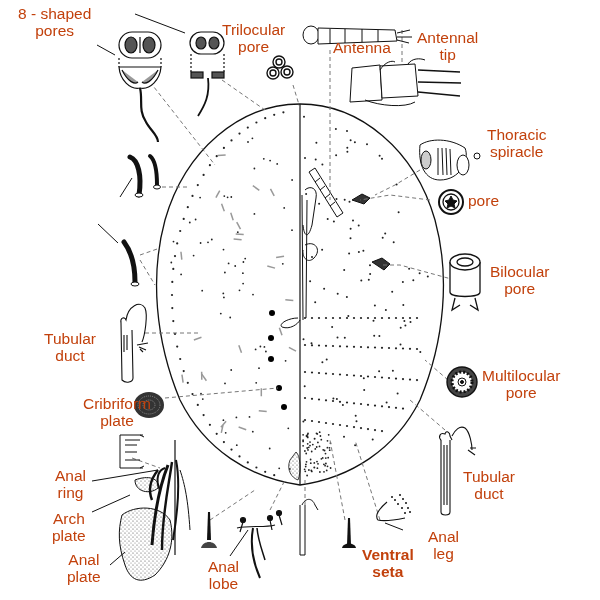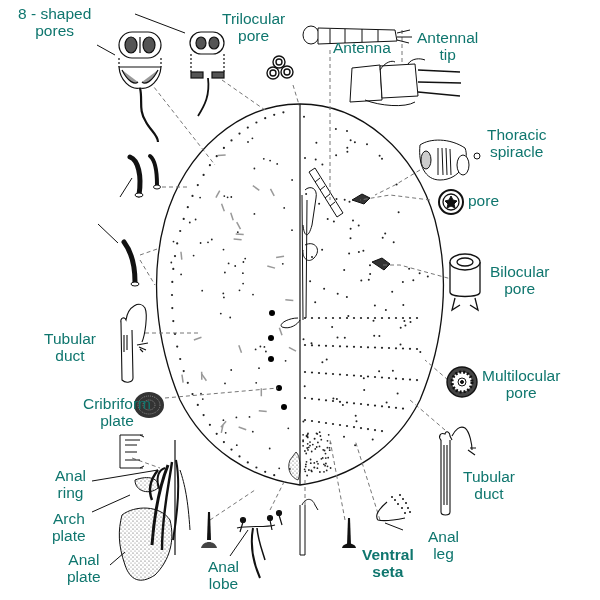--- a/index.html
+++ b/index.html
@@ -1,18 +1,18 @@
 <!DOCTYPE html>
 <html><head>
 <meta charset="utf-8">
 <style>
   html, body { margin:0; padding:0; background:#ffffff; }
   body { width:600px; height:600px; position:relative; overflow:hidden; font-family:"Liberation Sans", sans-serif; }
   #stage { position:absolute; left:0; top:0; width:600px; height:600px; }
-  .lbl { position:absolute; font-size:15.5px; line-height:17px; color:#0f766e; text-align:center; white-space:nowrap; }
+  .lbl { position:absolute; font-size:15.5px; line-height:17px; color:#c2410c; text-align:center; white-space:nowrap; }
   .lbl span { display:block; }
 </style>
 </head>
 <body>
 
 <div id="stage">
 
 <svg width="600" height="600" viewBox="0 0 600 600" style="position:absolute;left:0;top:0">
   <defs>
     <pattern id="stip" width="4" height="4" patternUnits="userSpaceOnUse">
@@ -619,21 +619,21 @@
     <ellipse cx="149" cy="405" rx="15" ry="13" fill="#333"></ellipse>
     <ellipse cx="149" cy="405" rx="11" ry="9" fill="none" stroke="#888" stroke-width="1" stroke-dasharray="1,1"></ellipse>
     <ellipse cx="149" cy="405" rx="6" ry="5" fill="none" stroke="#888" stroke-width="1" stroke-dasharray="1,1"></ellipse>
   </g>
 </svg>
 
 <div class="lbl" style="left:18px;top:5px;">
   <span>8 - shaped</span>
   <span>pores</span>
 </div>
-<div class="lbl" style="left:222px;top:10px;">
+<div class="lbl" style="left:222px;top:21px;">
   <span>Trilocular</span>
   <span>pore</span>
 </div>
 <div class="lbl" style="left:333px;top:2px;margin-top:37px;">
   <span>Antenna</span>
 </div>
 <div class="lbl" style="left:417px;top:29px;">
   <span>Antennal</span>
   <span>tip</span>
 </div>

